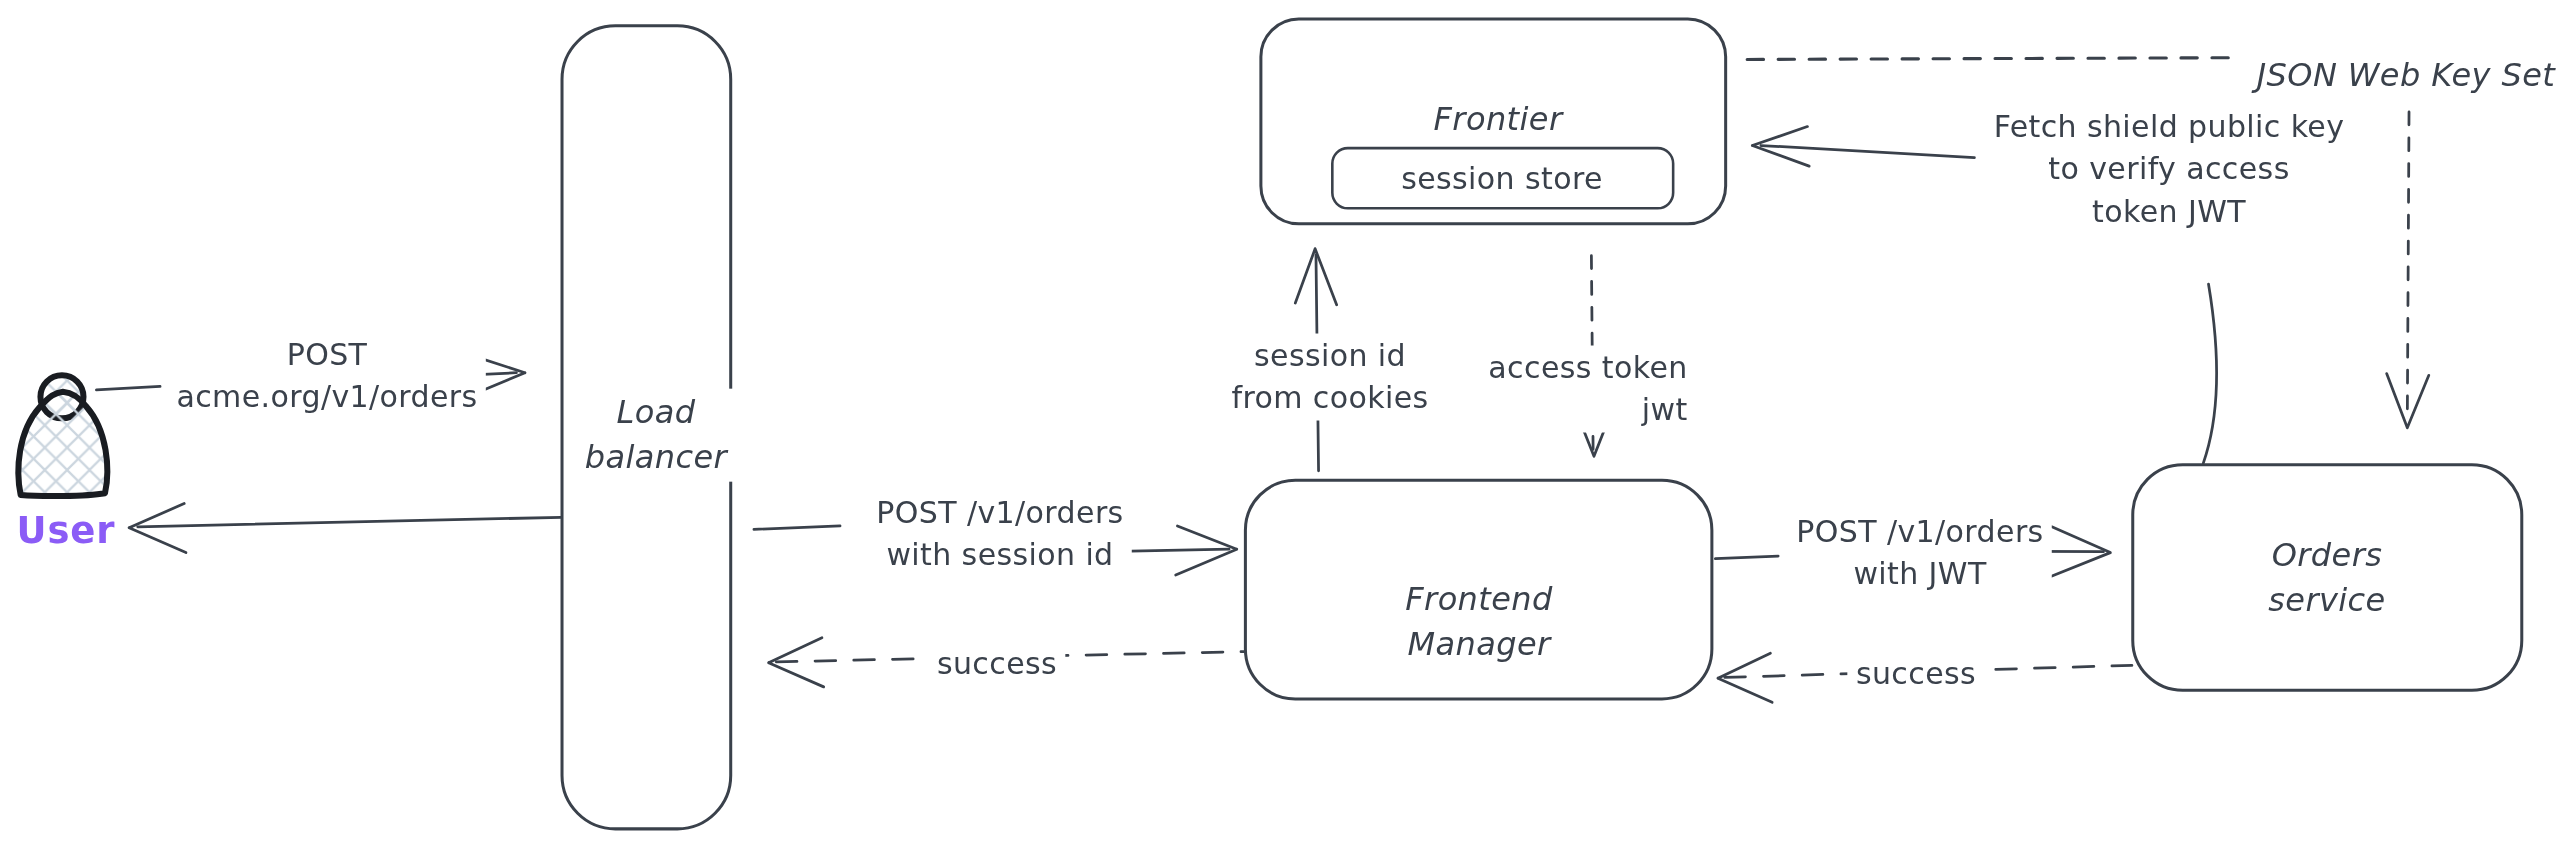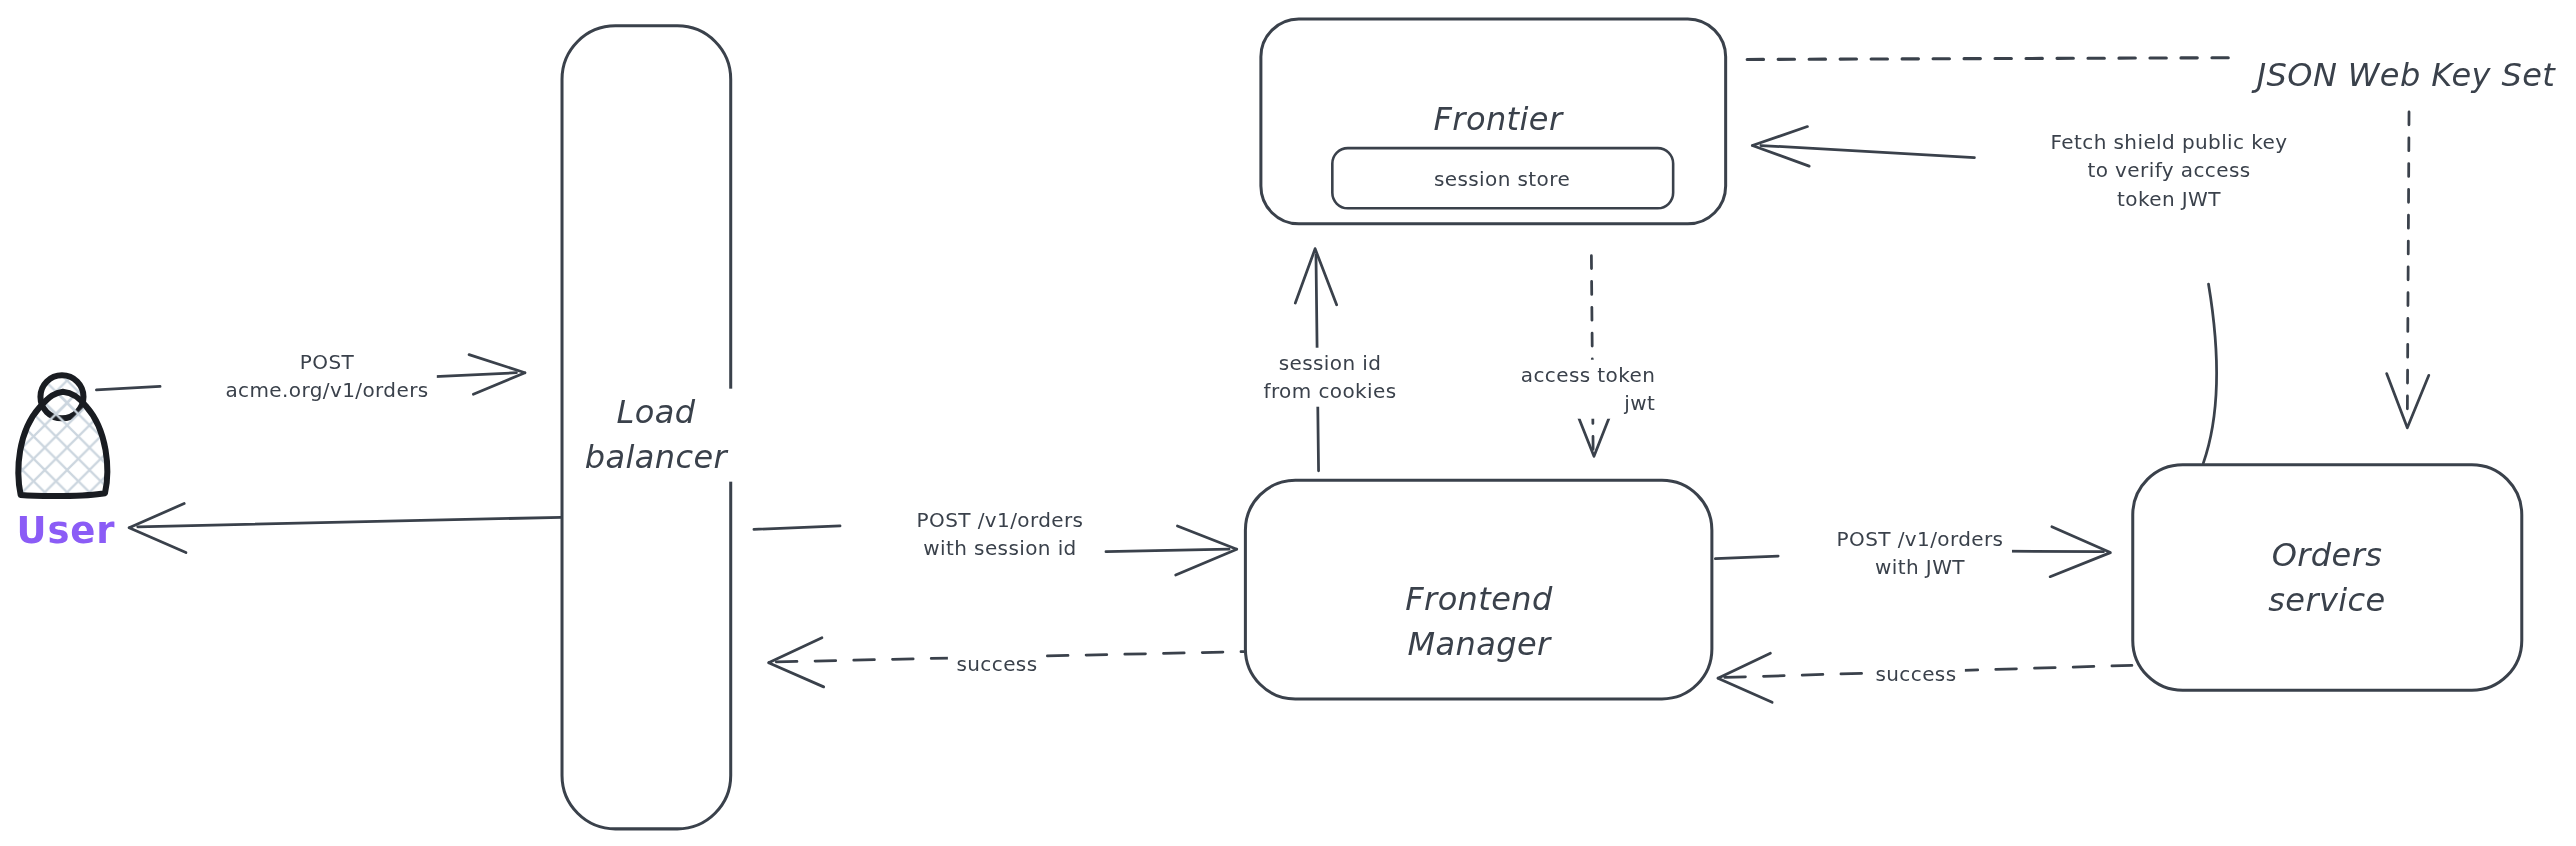--- a/index.html
+++ b/index.html
@@ -12,21 +12,21 @@
   }
   .canvas svg{position:absolute;left:0;top:0;}
   .lbl{
     position:absolute;
     transform:translate(-50%,-50%);
     background:#ffffff;
     color:#3a414b;
     white-space:pre-line;
     text-align:center;
     line-height:1.42;
-    font-size:20px;
+    font-size:30px;
     letter-spacing:0.4px;
     padding:0.9px 8.6px;
   }
   .node-lbl{font-size:32px;font-style:italic;}
   .user-lbl{font-size:37px;color:#8b5cf6;font-weight:bold;letter-spacing:0.9px;background:transparent;}
 </style>
 </head>
 <body>
 
 <div class="canvas">

